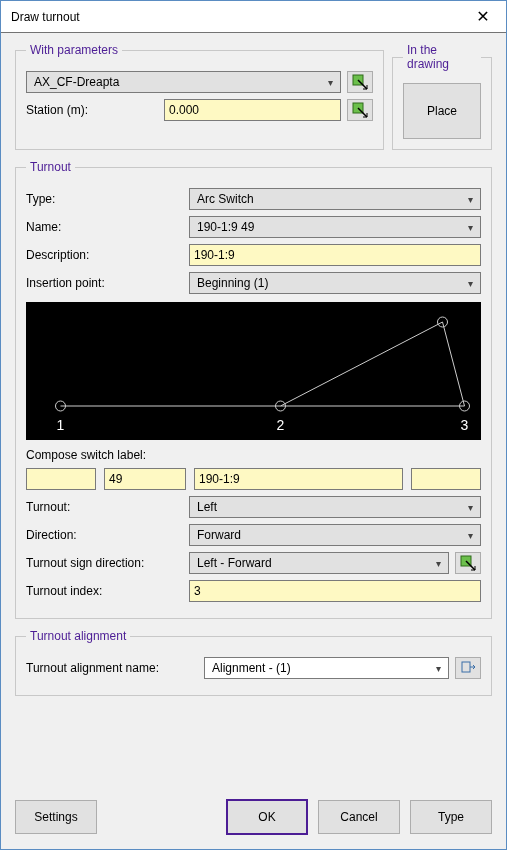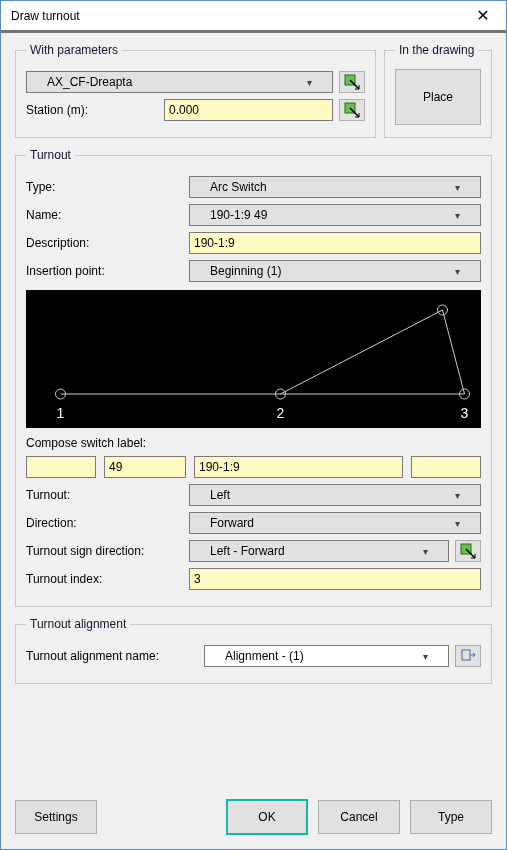--- a/index.html
+++ b/index.html
@@ -16,21 +16,21 @@
     border: 1px solid #5a8cc2;
     width: 507px;
     height: 850px;
     background: #f0f0f0;
     display: flex;
     flex-direction: column;
   }
   .titlebar {
     height: 32px;
     background: #fff;
-    border-bottom: 3px solid #737373;
+    border-bottom: 1px solid #737373;
     display: flex;
     align-items: center;
     padding: 0 0 0 10px;
     justify-content: space-between;
   }
   .titlebar .title { font-size: 12px; color: #000; }
   .titlebar .close {
     width: 46px; height: 32px;
     display: flex; align-items: center; justify-content: center;
     font-size: 16px; color: #000;
@@ -44,25 +44,25 @@
   }
   fieldset {
     border: 1px solid #c8c8c8;
     margin: 0;
     padding: 8px 10px 10px 10px;
     position: relative;
   }
   legend {
     font-size: 12px;
     padding: 0 4px;
-    color: #0f172a;
+    color: #4c1d95;
   }
   .top-row { display: flex; gap: 8px; }
   .top-row fieldset:first-child { flex: 1; }
-  .top-row fieldset:last-child { width: 108px; }
+  .top-row fieldset:last-child { width: 100px; }
   .row {
     display: flex;
     align-items: center;
     margin: 6px 0;
     gap: 8px;
   }
   .row label, .label {
     flex: 0 0 155px;
     color: #000;
   }
@@ -80,21 +80,21 @@
     padding: 0 4px;
     font-size: 12px;
     width: 100%;
   }
   .dropbox {
     border: 1px solid #7a7a7a;
     background: #e1e1e1;
     height: 22px;
     font-size: 12px;
     width: 100%;
-    padding: 0 20px;
+    padding: 0 7px;
     display: flex;
     align-items: center;
     justify-content: space-between;
   }
   .dropbox .chev { font-size: 10px; color: #444; }
   .iconbtn {
     width: 26px; height: 22px;
     border: 1px solid #adadad;
     background: #e1e1e1;
     display: flex; align-items: center; justify-content: center;
@@ -133,21 +133,21 @@
   .bottom-bar .spacer { flex: 1; }
   .btn {
     height: 26px;
     min-width: 82px;
     border: 1px solid #adadad;
     background: #e1e1e1;
     display: flex; align-items: center; justify-content: center;
     padding: 16px 12px;
   }
   .btn.default {
-    border: 2px solid #14b8a6;
+    border: 2px solid #4c1d95;
   }
   .diagram svg { width: 100%; height: 100%; display: block; }
 </style>
 </head>
 <body>
 
 <div class="window">
   <div class="titlebar">
     <span class="title">Draw turnout</span>
     <div class="close">

